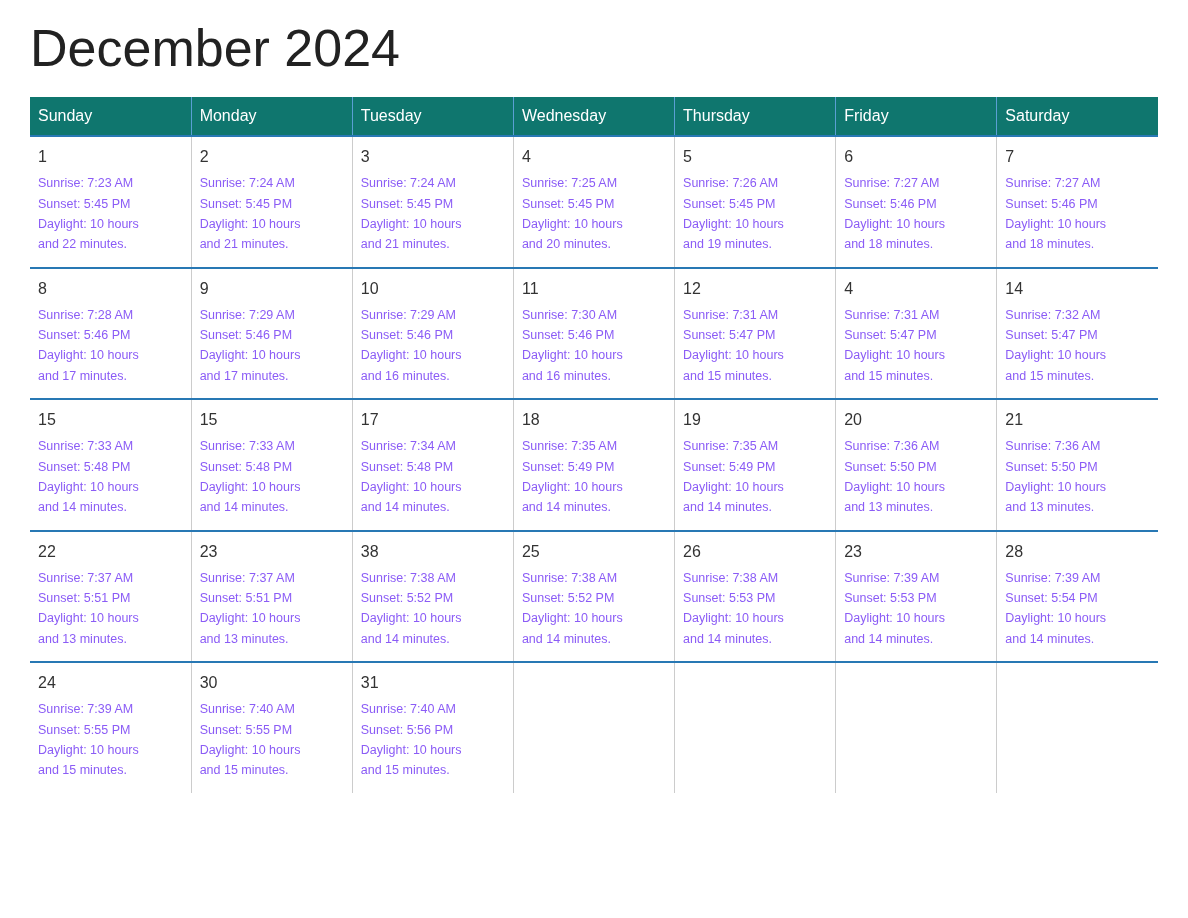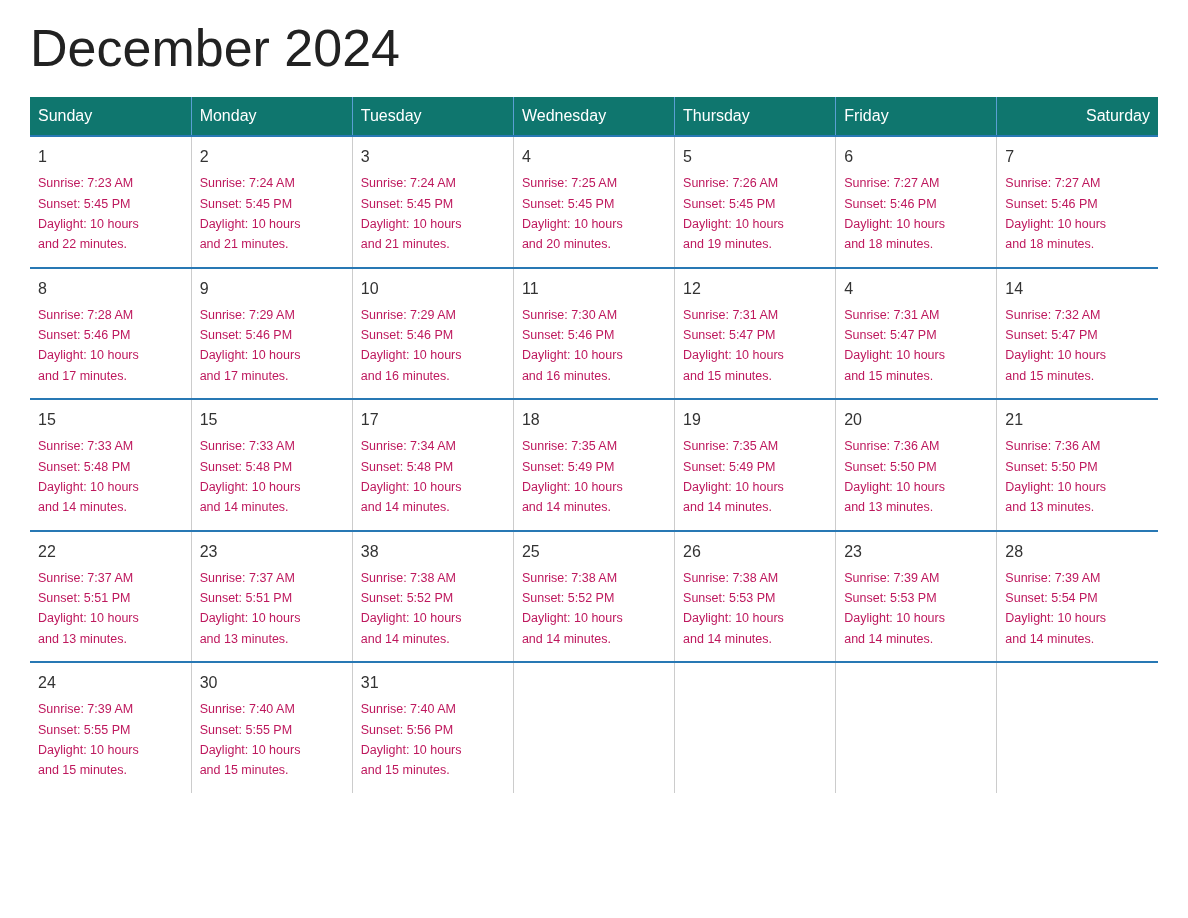--- a/index.html
+++ b/index.html
@@ -44,21 +44,20 @@
       background-color: #0f766e;
       color: #fff;
       font-size: 16px;
       font-weight: normal;
       padding: 10px 8px;
       text-align: left;
       border-right: 1px solid #5a9fd4;
     }
     thead tr th:last-child {
       border-right: none;
-      text-align: right;
     }
     tbody tr td {
       vertical-align: top;
       padding: 8px 8px 12px 8px;
       border-top: 2px solid #2878b4;
       border-right: 1px solid #ccc;
       font-size: 13px;
       color: #333;
       line-height: 1.5;
       height: 120px;
@@ -67,21 +66,21 @@
       border-right: none;
     }
     .day-number {
       font-size: 16px;
       font-weight: normal;
       display: block;
       margin-bottom: 4px;
     }
     .day-info {
       font-size: 12.5px;
-      color: #be185d;
+      color: #8b5cf6;
       line-height: 1.55;
     }
     .empty-cell {
       background: #fff;
     }
     
     .logo-wrapper {
       display: flex;
       align-items: center;
     }

